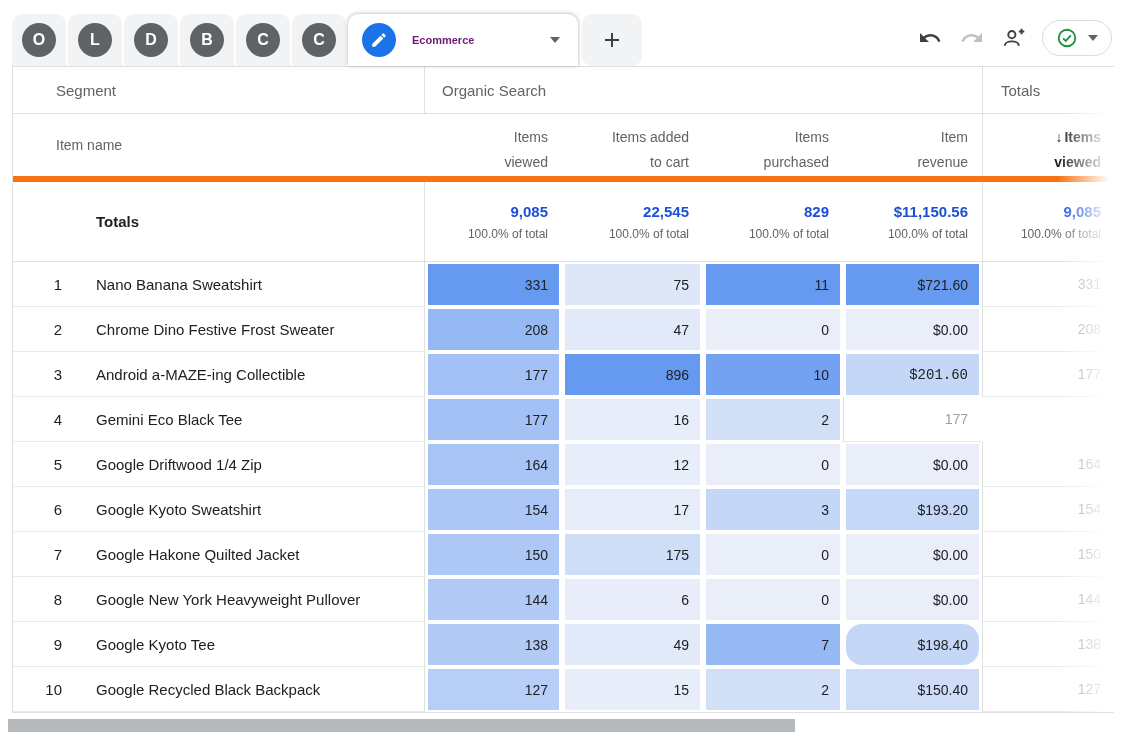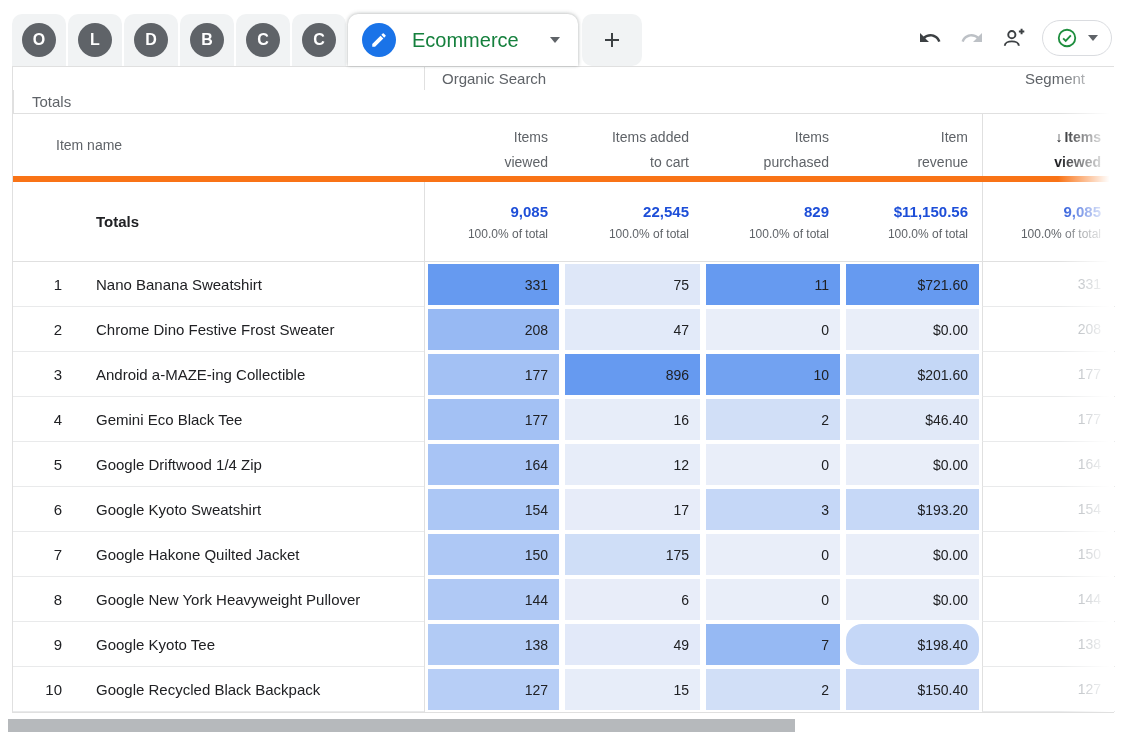--- a/index.html
+++ b/index.html
@@ -10,21 +10,21 @@
   .tabbar{height:66px;display:flex;align-items:flex-end;padding-left:12px;position:relative}
   .tab{height:52px;background:#f1f3f4;border-radius:10px 10px 0 0;margin-right:2px;
        display:flex;align-items:center;justify-content:center;cursor:pointer}
   .tab.mini{width:54px}
   .tcircle{width:34px;height:34px;border-radius:50%;background:#5f6368;color:#fff;
        display:flex;align-items:center;justify-content:center;font-size:16px;font-weight:bold}
   .tab.active{width:230px;background:#fff;justify-content:flex-start;padding:0 18px 0 14px;
        box-shadow:0 -1px 4px rgba(60,64,67,.18),1px 0 3px rgba(60,64,67,.12),-1px 0 3px rgba(60,64,67,.12);
        margin-right:4px;position:relative;z-index:2}
   .tcircle.blue{background:#1a73e8}
-  .tlabel{font-size:20px;font-weight:normal;color:#15803d;margin-left:16px;flex:1}
+  .tlabel{font-size:11px;font-weight:bold;color:#701a75;margin-left:16px;flex:1}
   .caret{width:0;height:0;border-left:5px solid transparent;border-right:5px solid transparent;
        border-top:6px solid #5f6368}
   .tab.plus{width:60px;border-radius:10px}
 
   .actions{position:absolute;right:14px;top:20px;display:flex;align-items:center;gap:14px}
   .iconbtn{border:none;background:none;width:28px;height:28px;display:flex;align-items:center;
        justify-content:center;cursor:pointer;padding:0}
   .pill{height:36px;border:1px solid #dadce0;border-radius:18px;background:#fff;display:flex;
        align-items:center;gap:10px;padding:0 13px;cursor:pointer}
 
@@ -144,22 +144,22 @@
           <path d="M7.8 12.4l2.8 2.8 5.6-6" fill="none" stroke="#1e8e3e" stroke-width="2"></path>
         </svg>
       <span class="caret"></span>
     </button>
   </div>
 </div>
 
 <div class="tablewrap">
 
   <div class="grid ghead">
+    <div class="gcell gseg">Segment</div>
     <div class="gcell gos bl">Organic Search</div>
-    <div class="gcell gseg">Segment</div>
     <div class="gcell gtot bl">Totals</div>
   </div>
 
   <div class="grid mhead">
     <div class="mh dim">Item name</div>
     <div class="mh">
       <span>Items</span><br>
       <span>viewed</span>
     </div>
     <div class="mh">
@@ -251,40 +251,37 @@
         <div class="c-metric bl">
           <div class="heat" style="background: rgb(163, 193, 244);">177</div>
         </div>
         <div class="c-metric">
           <div class="heat" style="background: rgb(102, 154, 240);">896</div>
         </div>
         <div class="c-metric">
           <div class="heat" style="background: rgb(114, 162, 241);">10</div>
         </div>
         <div class="c-metric">
-          <div class="heat" style="background: rgb(196, 215, 246);">$201.60</div>
+          <div class="heat" style="background: rgb(196, 215, 246); font-family: Liberation Mono, monospace;">$201.60</div>
         </div>
         <div class="c-totcol bl">177</div>
       </div>
       <div class="grid trow">
         <div class="c-name">
           <span class="rank">4</span>
           <span class="iname">Gemini Eco Black Tee</span>
         </div>
         <div class="c-metric bl">
           <div class="heat" style="background: rgb(163, 193, 244);">177</div>
         </div>
         <div class="c-metric">
           <div class="heat" style="background: rgb(231, 237, 249);">16</div>
         </div>
         <div class="c-metric">
           <div class="heat" style="background: rgb(209, 223, 247);">2</div>
-        </div>
-        <div class="c-metric">
-          <div class="heat" style="background: rgb(225, 233, 248);">$46.40</div>
         </div>
         <div class="c-totcol bl">177</div>
       </div>
       <div class="grid trow">
         <div class="c-name">
           <span class="rank">5</span>
           <span class="iname">Google Driftwood 1/4 Zip</span>
         </div>
         <div class="c-metric bl">
           <div class="heat" style="background: rgb(168, 196, 245);">164</div>

